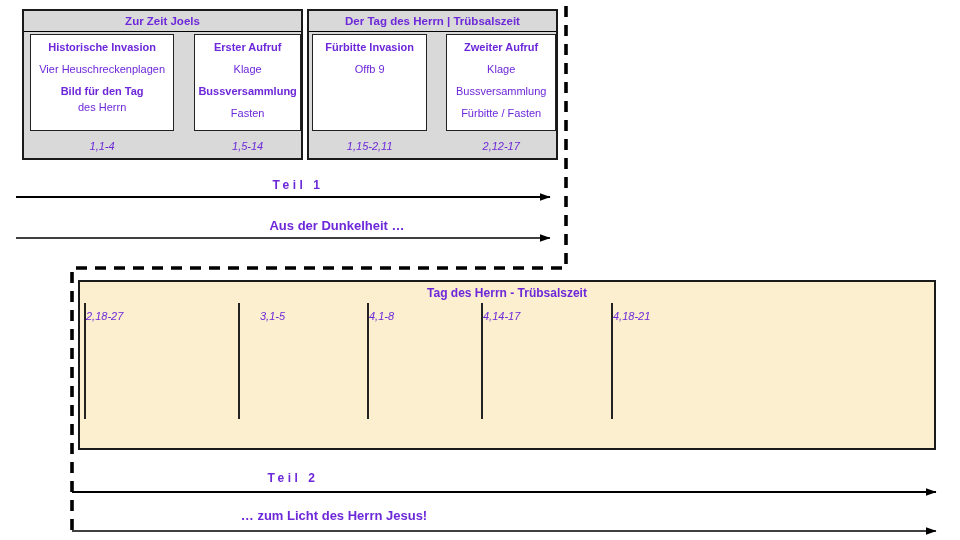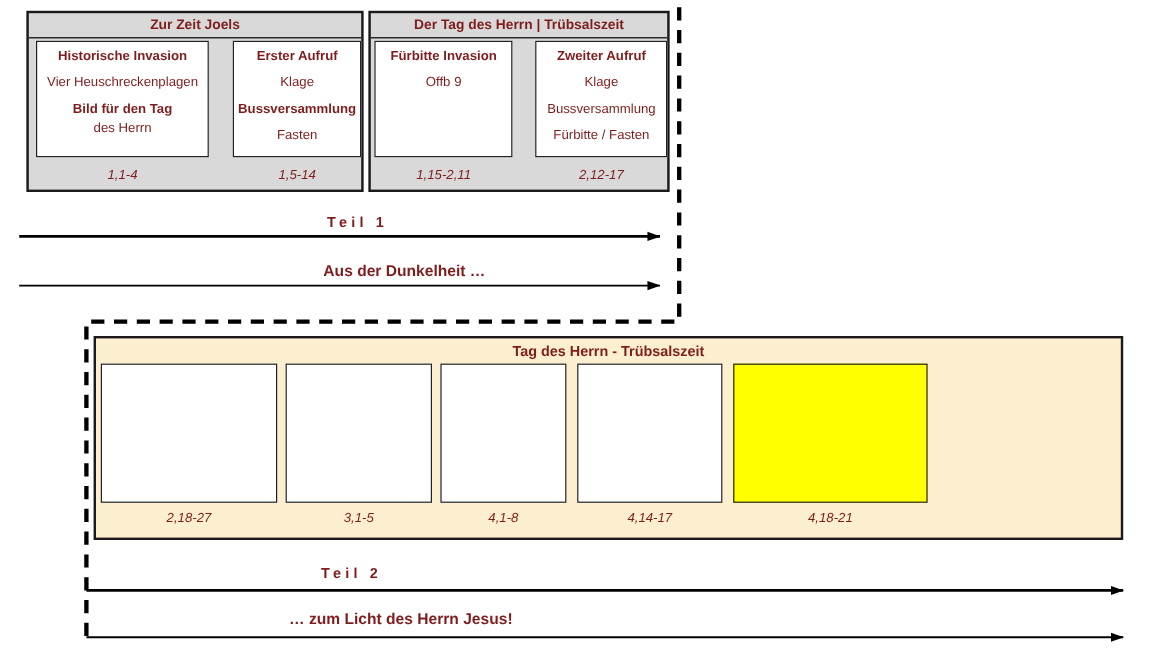--- a/index.html
+++ b/index.html
@@ -5,21 +5,21 @@
   :root{
     --group-bg:#d9d9d9;
     --panel-bg:#fcefcf;
     --highlight:#ffff00;
     --border:#1a1a1a;
     --arrow:#000000;
   }
   html,body{margin:0;padding:0;background:#fff;}
   .slide{
     position:relative;width:960px;height:540px;background:#fff;overflow:hidden;
-    font-family:"Liberation Sans",sans-serif;color:#7f1d1d;
+    font-family:"Liberation Sans",sans-serif;color:#6d28d9;
   }
   
   .group{
     position:absolute;top:9px;height:151px;background:var(--group-bg);
     border:2px solid var(--border);box-sizing:border-box;
   }
   .group-1{left:22px;width:281px;}
   .group-2{left:307px;width:251px;}
   .group-title{
     border-bottom:1px solid #000;text-align:center;font-weight:bold;
@@ -52,28 +52,28 @@
   .lbl-aus{left:337px;top:219px;}
   .lbl-teil2{left:293px;top:471px;}
   .lbl-licht{left:334px;top:509px;}
   
   .panel{
     position:absolute;left:78px;top:280px;width:858px;height:170px;
     background:var(--panel-bg);border:2px solid var(--border);box-sizing:border-box;
   }
   .panel-title{text-align:center;font-weight:bold;font-size:12px;padding:5px 0 3px;line-height:13px;}
   .panel-row{display:flex;padding-left:4px;}
-  .cell{display:flex;flex-direction:column;}
+  .cell{display:flex;flex-direction:row;}
   .cell .chapter-box{
     height:116px;background:#fff;border:1.6px solid #222;box-sizing:border-box;
   }
   .cell.hl .chapter-box{background:var(--highlight);}
   .cell .verse-ref{margin-top:7px;}
   .cell-1{width:147px;}
-  .cell-2{width:122px;margin-left:7px;}
+  .cell-2{width:122px;margin-left:7px;gap:20px;}
   .cell-3{width:105px;margin-left:7px;}
   .cell-4{width:119px;margin-left:13px;}
   .cell-5{width:121px;margin-left:9px;}
   .cell-6{width:162px;margin-left:9px;}
   
   .overlay{position:absolute;left:0;top:0;width:960px;height:540px;pointer-events:none;}
 </style>
 </head>
 <body>
 

